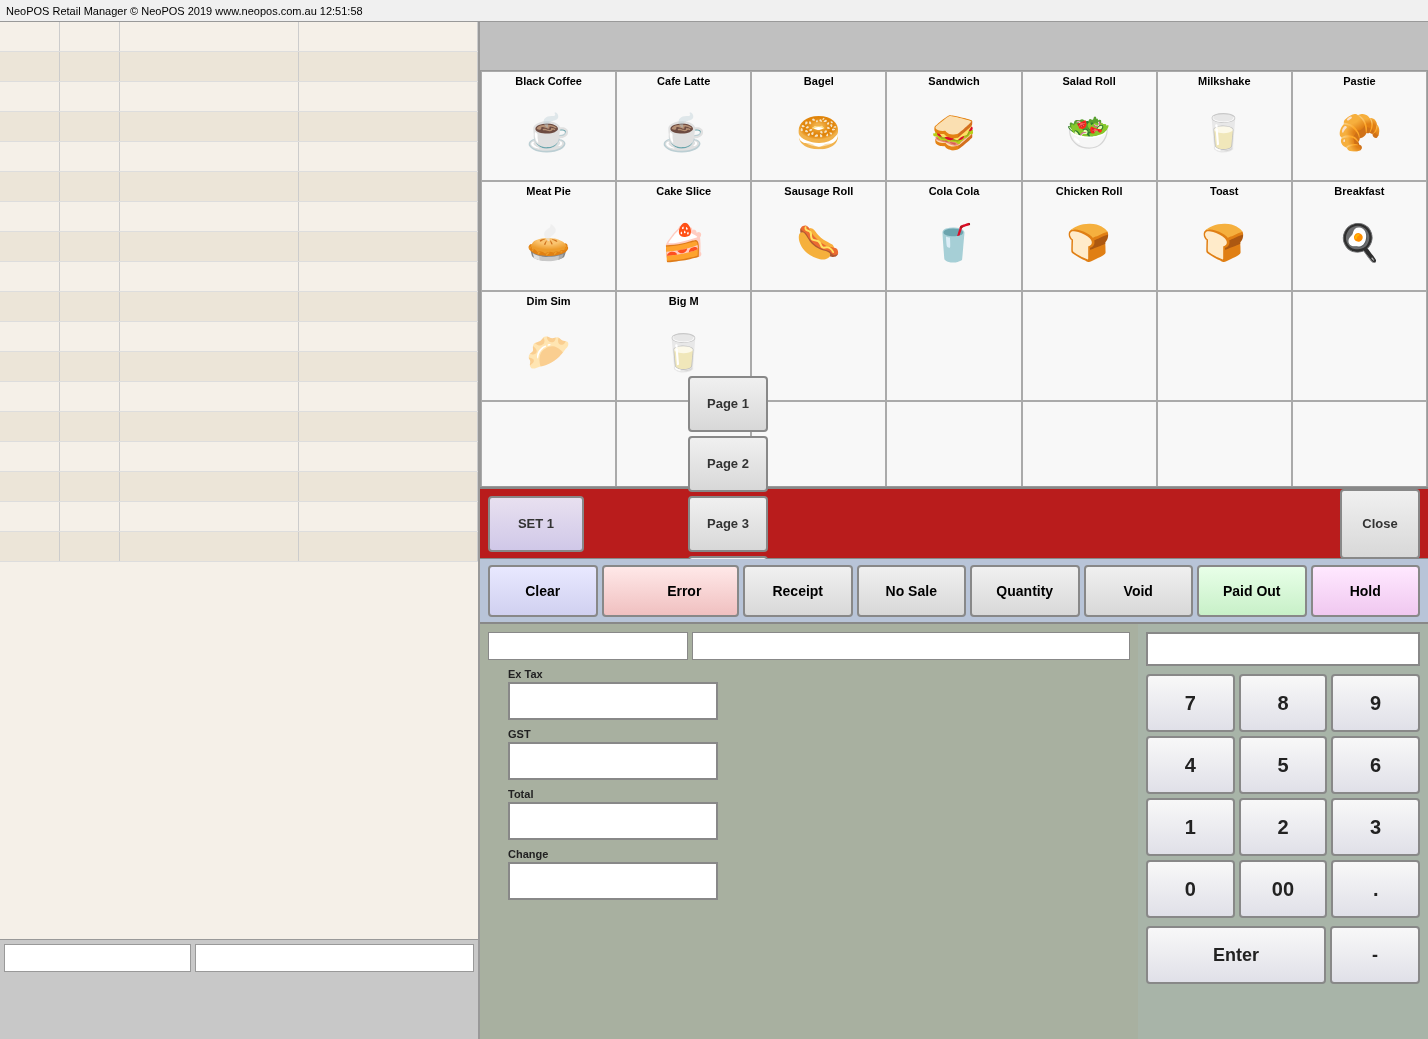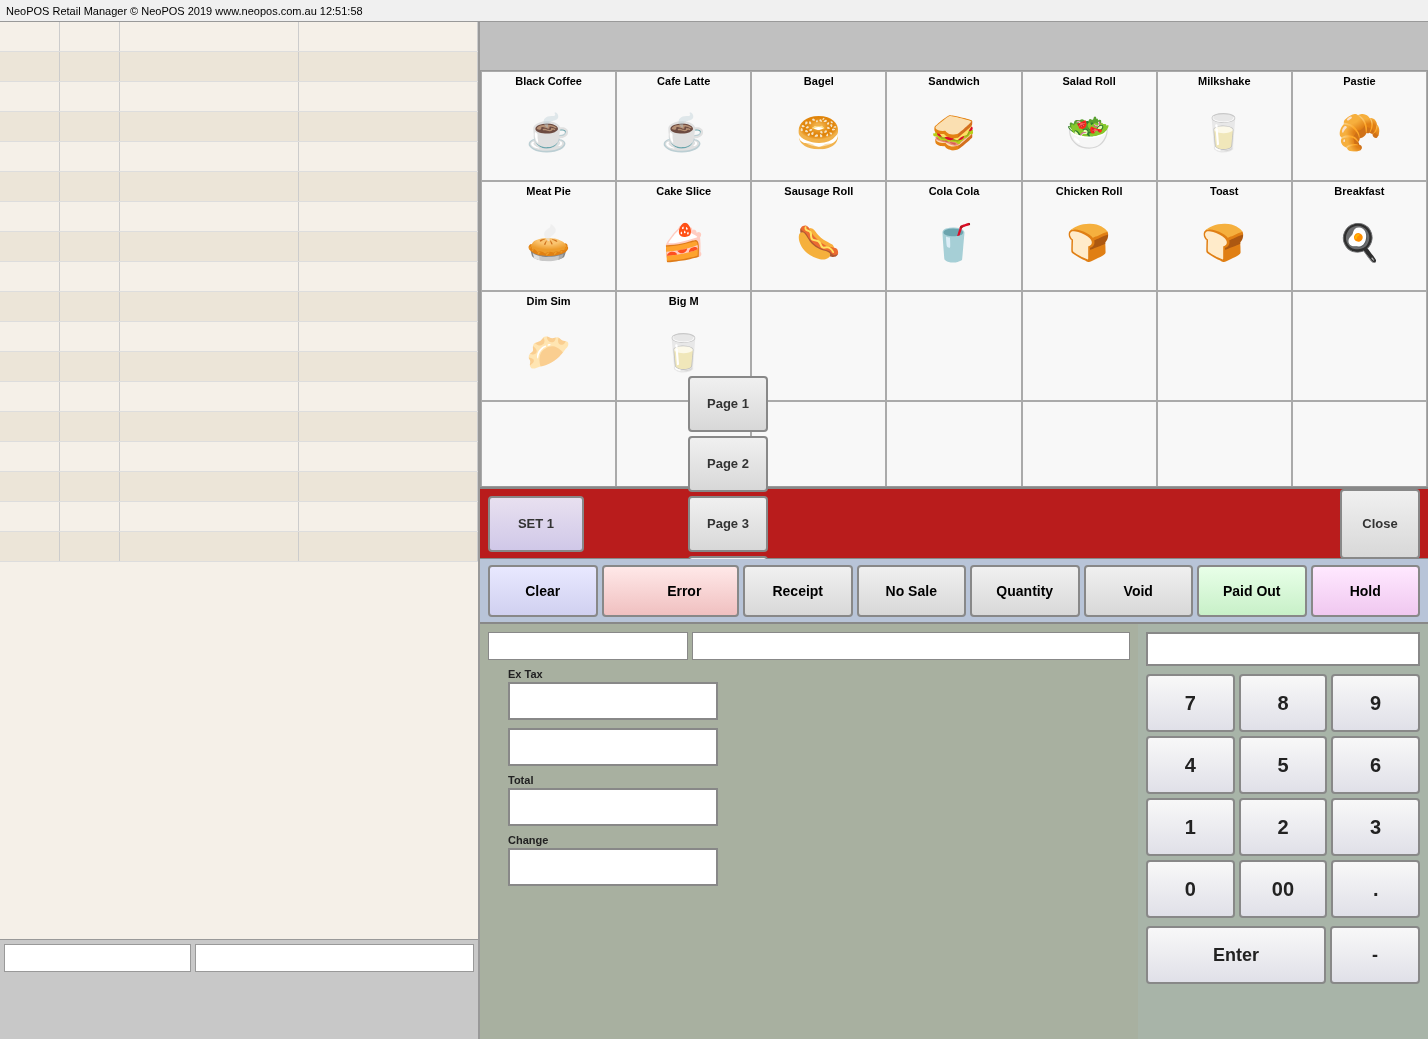--- a/index.html
+++ b/index.html
@@ -524,20 +524,21 @@
       <div id="receipt-area">
         <div id="receipt-inputs-row">
           <input type="text" style="">
           <input type="text" style="">
         </div>
         <div class="summary-field">
           <label>Ex Tax</label>
           <input type="text" style="">
         </div>
         <div class="summary-field">
+          <label>GST</label>
           <input type="text" style="">
         </div>
         <div class="summary-field">
           <label>Total</label>
           <input type="text" style="">
         </div>
         <div class="summary-field">
           <label>Change</label>
           <input type="text" style="">
         </div>

